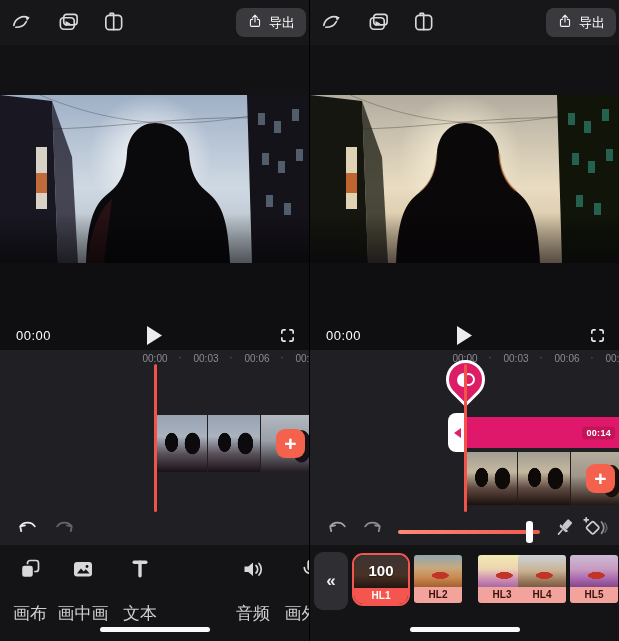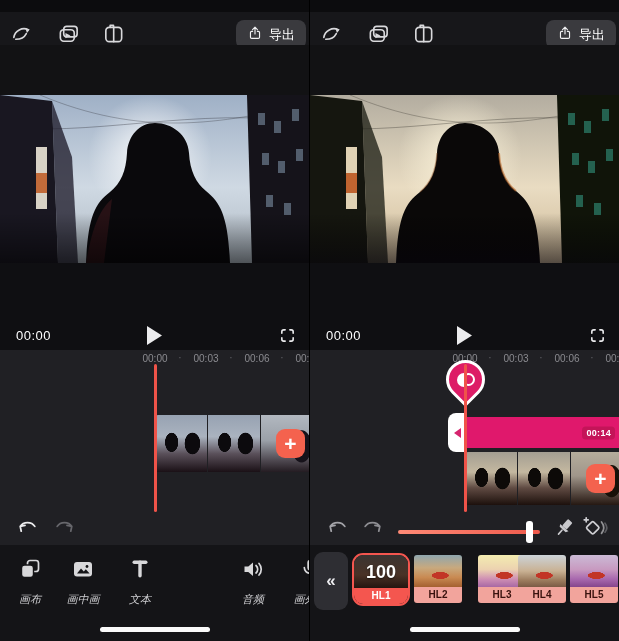--- a/index.html
+++ b/index.html
@@ -3,21 +3,21 @@
 <meta charset="utf-8">
 <style>
   * { margin:0; padding:0; box-sizing:border-box; }
   html,body { width:619px; height:641px; background:#000; overflow:hidden;
     font-family:"Liberation Sans", sans-serif; }
   .stage { position:relative; width:619px; height:641px; background:#000; }
   .panel { position:absolute; top:0; width:309px; height:641px; overflow:hidden; background:#0c0c0e; }
   .p-left { left:0; } .p-right { left:310px; }
 
   .sec { position:absolute; left:0; right:0; }
-  .topbar { top:12px; height:45px; background:#17171a; }
+  .topbar { top:0; height:45px; background:#17171a; }
   .gap1 { top:45px; height:50px; background:#121214; }
   .preview { top:95px; height:168px; background:#000; }
   .preview svg { display:block; width:100%; height:100%; }
   .gap2 { top:263px; height:87px; background:#0f0f12; }
   .timeline { top:350px; height:195px; background:#202024; }
   .bottom { top:545px; height:96px; background:#141417; }
 
   
   .tbi { position:absolute; top:11px; width:23px; height:23px; background:none; border:none; cursor:pointer; }
   .tbi svg { width:23px; height:23px; }
@@ -87,34 +87,34 @@
   .vslider .track { position:absolute; top:8px; left:0; right:0; height:3.5px; border-radius:2px;
     background:linear-gradient(90deg,#ff8a76,#ef5a4c); }
   .vslider .thumb { position:absolute; left:128px; top:-1px; width:7px; height:22px; border-radius:3px; background:#fff; }
   .tool { position:absolute; background:none; border:none; cursor:pointer; }
   .pin-tool { left:242px; top:166px; width:24px; height:24px; }
   .wand-tool { left:271px; top:165px; width:29px; height:26px; }
 
   
   .titem { position:absolute; top:12px; width:52px; text-align:center; background:none; border:none; cursor:pointer; }
   .titem svg { width:24px; height:24px; }
-  .tlabel { display:block; margin-top:8px; font-size:11px; color:#cfcfd2; white-space:nowrap;font-style:italic; }
+  .tlabel { display:block; margin-top:18px; font-size:17px; color:#cfcfd2; white-space:nowrap; }
   .ti1{left:4px;} .ti2{left:57px;} .ti3{left:114px;} .ti4{left:169px;} .ti5{left:227px;} .ti6{left:284px;}
   .home { position:absolute; left:100px; top:82px; width:110px; height:4.5px; border-radius:3px; background:#fafafa; }
 
   
   .collapse { position:absolute; left:4px; top:7px; width:34px; height:58px; background:#2e2e33; border-radius:9px;
     color:#ececef; font-size:17px; font-weight:bold; display:flex; align-items:center; justify-content:center; border:none; cursor:pointer; }
   .fcard { position:absolute; border-radius:9px; overflow:hidden; text-align:center; cursor:pointer; }
   .fthumb { width:100%; position:relative; }
   .flabel { width:100%; font-size:10px; font-weight:bold; line-height:16px; }
   .fc-sel { left:42px; top:8px; width:58px; height:53px; border:2px solid #f4564f; border-radius:11px; }
   .fc-sel .fthumb { height:33px; background:linear-gradient(180deg,#3a3432 0%,#4a3226 60%,#241510 100%); }
   .fc-sel .flabel { background:#f4564f; color:#fff; }
-  .intensity { position:absolute; left:0; right:0; top:7px; font-size:18px; font-weight:bold; color:#fff; text-shadow:0 1px 2px rgba(0,0,0,.6); }
+  .intensity { position:absolute; left:0; right:0; top:7px; font-size:15px; font-weight:bold; color:#fff; text-shadow:0 1px 2px rgba(0,0,0,.6); }
   .fc { top:10px; width:48px; height:48px; border-radius:3px; }
   .fc .fthumb { height:32px; }
   .fc .flabel { background:#f2a49c; color:#3a120e; }
   .fc2{left:104px;} .fc3{left:168px;} .fc4{left:208px;} .fc5{left:260px;}
   .carblob { position:absolute; left:0; top:0; right:0; bottom:0;
     background:radial-gradient(ellipse 11px 4.5px at 55% 64%, #c23526 75%, rgba(194,53,38,0) 78%); }
   .th2 { background:linear-gradient(180deg,#8fa6ae 0%,#c8a97e 40%,#c98a52 70%,#a4602f 100%); }
   .th3 { background:linear-gradient(180deg,#f3ecb0 0%,#ecd2b0 45%,#cf8fb4 75%,#a868a4 100%); }
   .th4 { background:linear-gradient(180deg,#ccd3d8 0%,#c9b193 50%,#9a7a5c 80%,#7a5a44 100%); }
   .th5 { background:linear-gradient(180deg,#cbbad6 0%,#c89ac0 45%,#a868ae 75%,#84458c 100%); }

